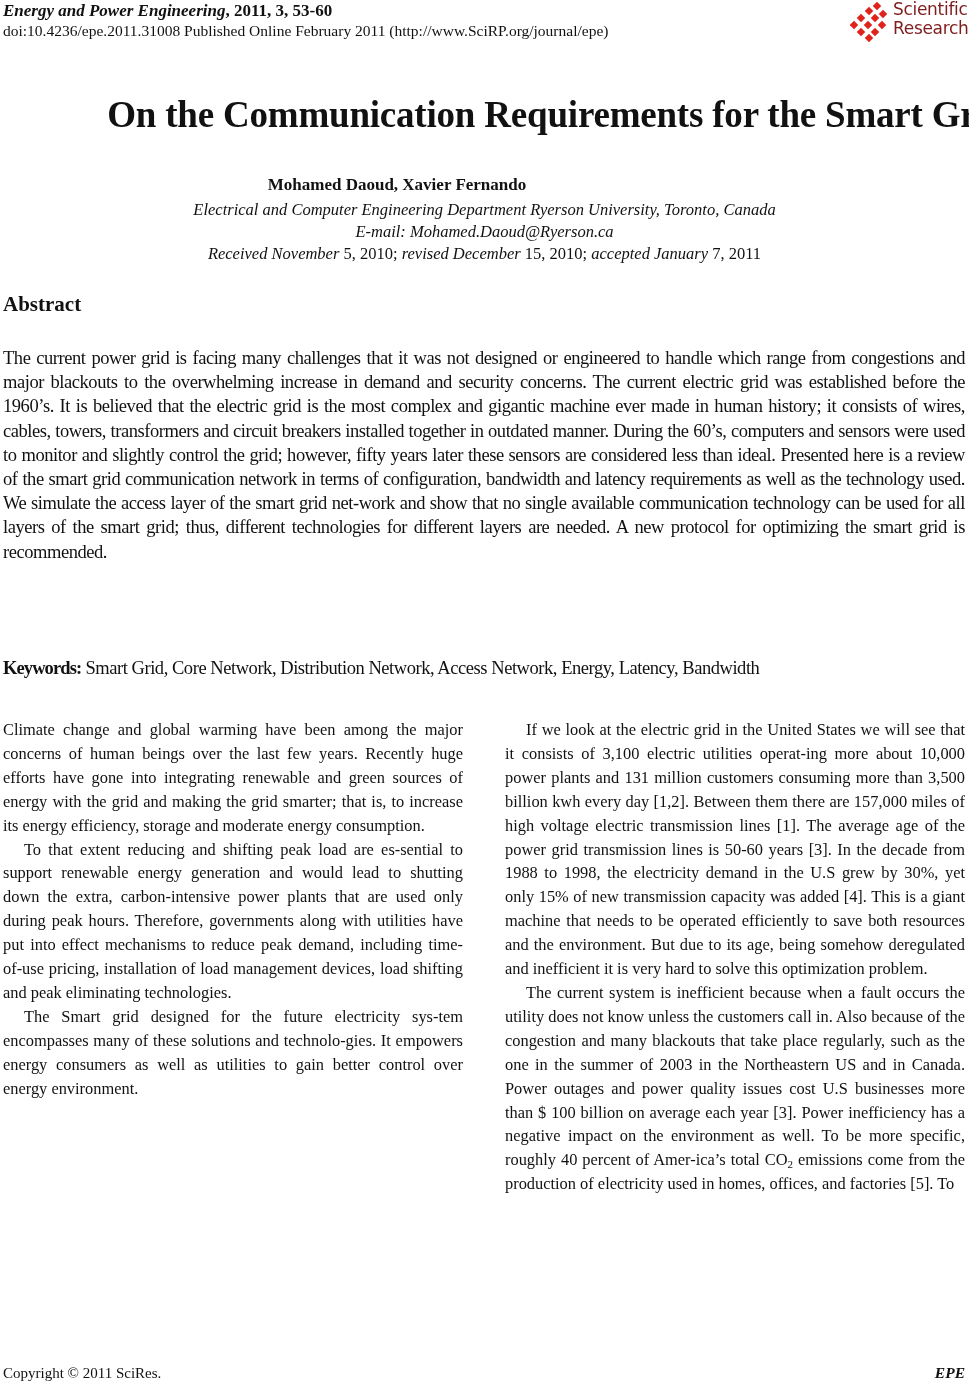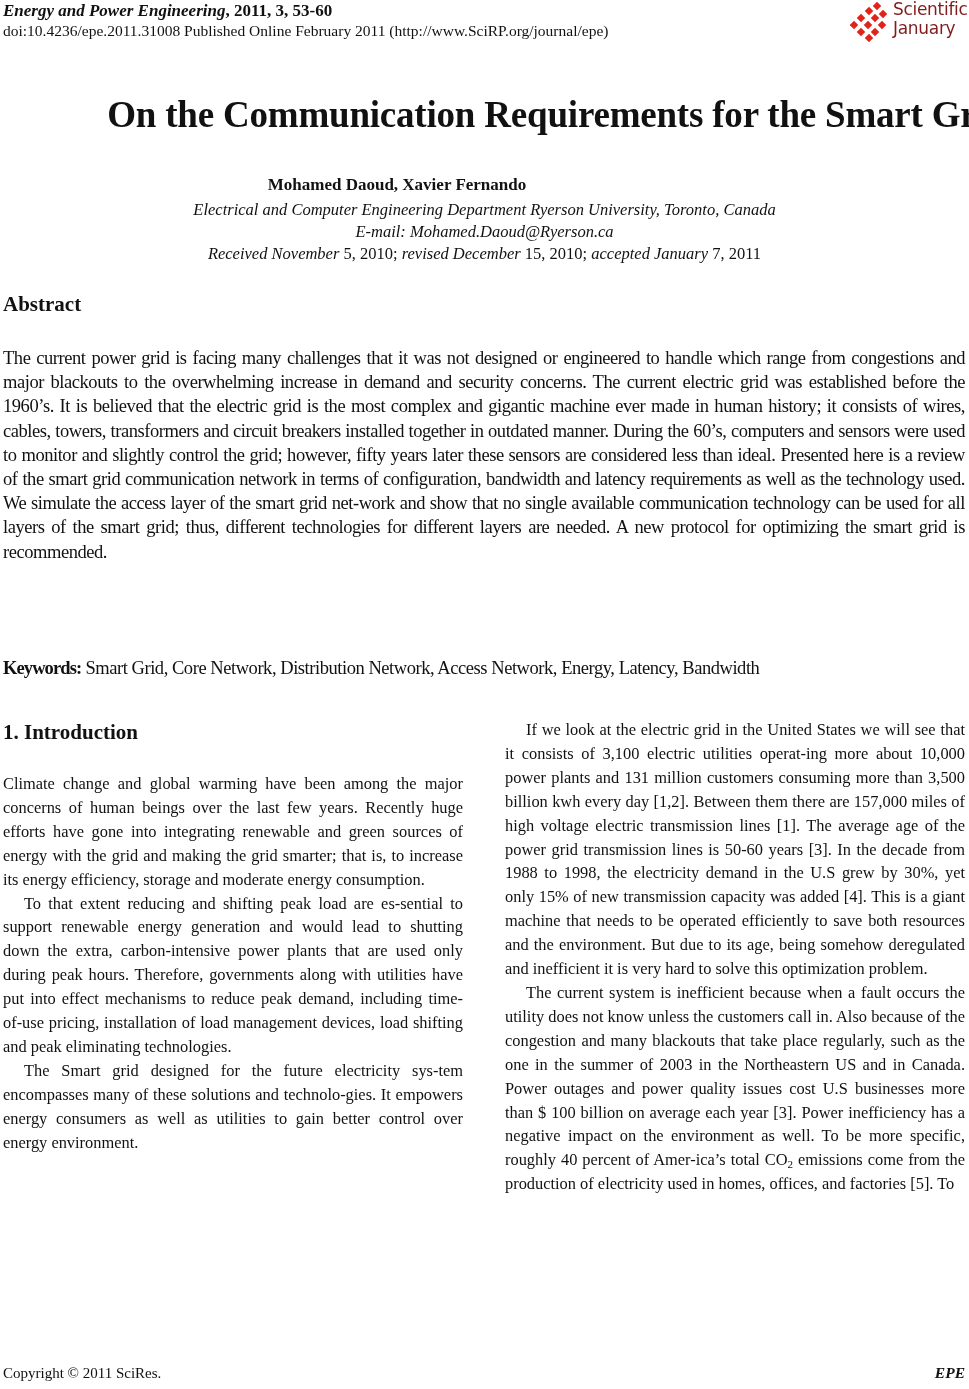--- a/index.html
+++ b/index.html
@@ -59,37 +59,36 @@
       <rect x="1" y="20" width="6" height="6" transform="rotate(45 4 23)"></rect>
       <rect x="15" y="20" width="6" height="6" transform="rotate(45 18 23)"></rect>
       <rect x="29" y="20" width="6" height="6" transform="rotate(45 32 23)"></rect>
       <rect x="8" y="27" width="6" height="6" transform="rotate(45 11 30)"></rect>
       <rect x="22" y="27" width="6" height="6" transform="rotate(45 25 30)"></rect>
       <rect x="16" y="33" width="6" height="6" transform="rotate(45 19 36)"></rect>
     </g>
   </svg>
   <div class="logo-text">
     <div>Scientific</div>
-    <div>January</div>
+    <div>Research</div>
   </div>
 </div>
 
 <div class="title">On the Communication Requirements for the Smart Grid</div>
 <div class="authors">Mohamed Daoud, Xavier Fernando</div>
 <div class="affil">Electrical and Computer Engineering Department Ryerson University, Toronto, Canada</div>
 <div class="email">E-mail: Mohamed.Daoud@Ryerson.ca</div>
 <div class="dates"><i>Received November</i><span> 5, 2010; </span><i>revised December</i><span> 15, 2010; </span><i>accepted January</i><span> 7, 2011</span></div>
 
 <div class="abstract-heading">Abstract</div>
 <div class="abstract-body">The current power grid is facing many challenges that it was not designed or engineered to handle which range from congestions and major blackouts to the overwhelming increase in demand and security concerns. The current electric grid was established before the 1960’s. It is believed that the electric grid is the most complex and gigantic machine ever made in human history; it consists of wires, cables, towers, transformers and circuit breakers installed together in outdated manner. During the 60’s, computers and sensors were used to monitor and slightly control the grid; however, fifty years later these sensors are considered less than ideal. Presented here is a review of the smart grid communication network in terms of configuration, bandwidth and latency requirements as well as the technology used. We simulate the access layer of the smart grid net-work and show that no single available communication technology can be used for all layers of the smart grid; thus, different technologies for different layers are needed. A new protocol for optimizing the smart grid is recommended.</div>
 
 <div class="keywords"><b>Keywords:</b><span> Smart Grid, Core Network, Distribution Network, Access Network, Energy, Latency, Bandwidth</span></div>
 
 <div class="col col-left">
-  <div class="section-heading">1. Introduction</div>
   <p class="para">Climate change and global warming have been among the major concerns of human beings over the last few years. Recently huge efforts have gone into integrating renewable and green sources of energy with the grid and making the grid smarter; that is, to increase its energy efficiency, storage and moderate energy consumption.</p>
   <p class="para indent">To that extent reducing and shifting peak load are es-sential to support renewable energy generation and would lead to shutting down the extra, carbon-intensive power plants that are used only during peak hours. Therefore, governments along with utilities have put into effect mechanisms to reduce peak demand, including time-of-use pricing, installation of load management devices, load shifting and peak eliminating technologies.</p>
   <p class="para indent">The Smart grid designed for the future electricity sys-tem encompasses many of these solutions and technolo-gies. It empowers energy consumers as well as utilities to gain better control over energy environment.</p>
 </div>
 
 <div class="col col-right" style="top:718px;">
   <p class="para indent" style="margin-top:0;">If we look at the electric grid in the United States we will see that it consists of 3,100 electric utilities operat-ing more about 10,000 power plants and 131 million customers consuming more than 3,500 billion kwh every day [1,2]. Between them there are 157,000 miles of high voltage electric transmission lines [1]. The average age of the power grid transmission lines is 50-60 years [3]. In the decade from 1988 to 1998, the electricity demand in the U.S grew by 30%, yet only 15% of new transmission capacity was added [4]. This is a giant machine that needs to be operated efficiently to save both resources and the environment. But due to its age, being somehow deregulated and inefficient it is very hard to solve this optimization problem.</p>
   <p class="para indent"><span>The current system is inefficient because when a fault occurs the utility does not know unless the customers call in. Also because of the congestion and many blackouts that take place regularly, such as the one in the summer of 2003 in the Northeastern US and in Canada. Power outages and power quality issues cost U.S businesses more than $ 100 billion on average each year [3]. Power inefficiency has a negative impact on the environment as well. To be more specific, roughly 40 percent of Amer-ica’s total CO</span><sub>2</sub><span> emissions come from the production of electricity used in homes, offices, and factories [5]. To</span></p>
 </div>
 

